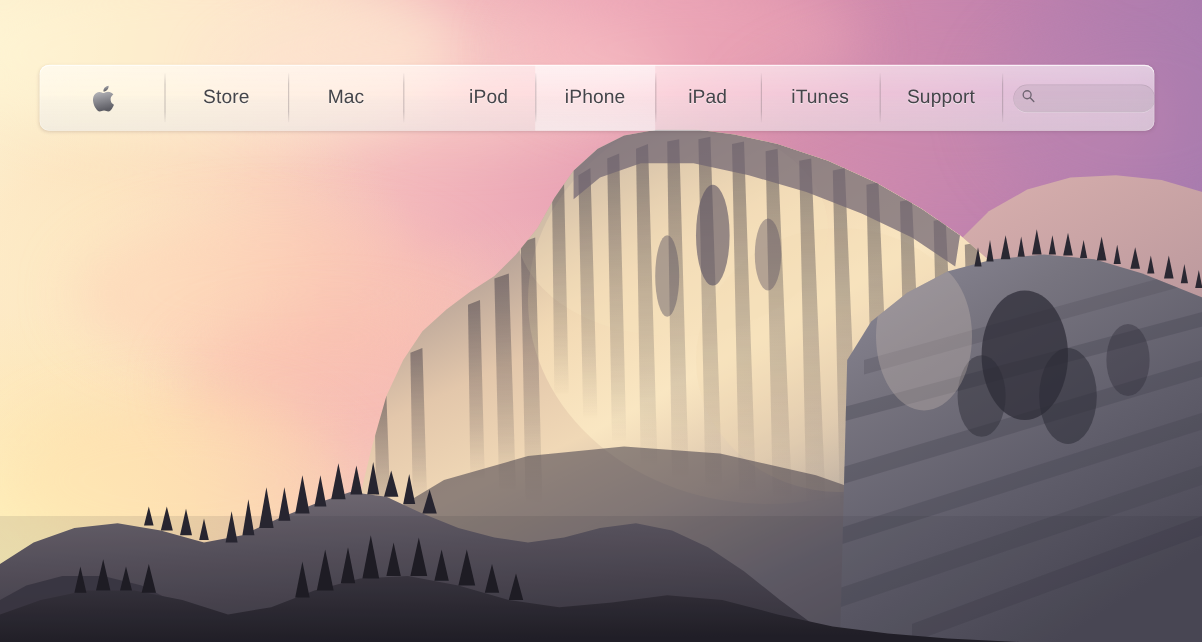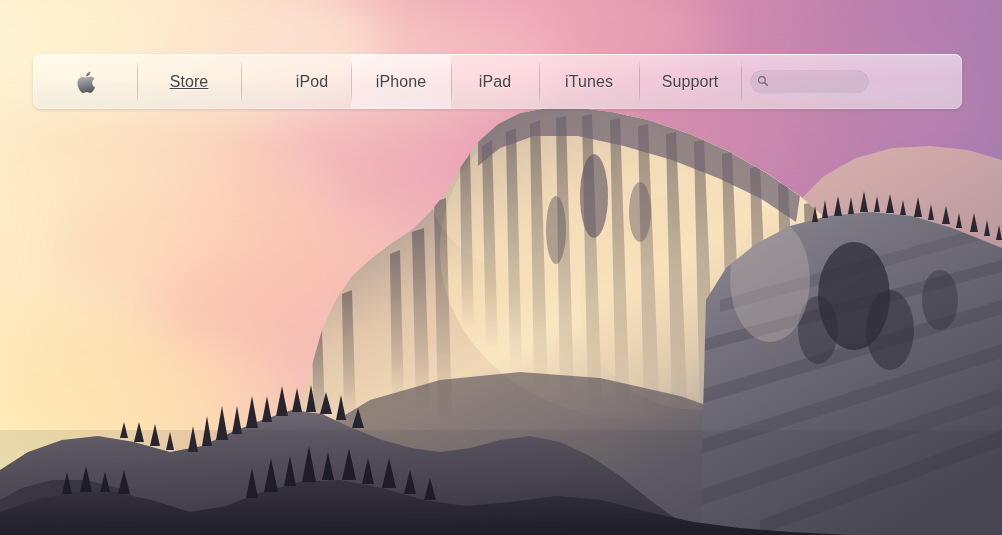--- a/index.html
+++ b/index.html
@@ -100,21 +100,21 @@
     left:0; top:7px; bottom:7px;
     width:1px;
     background:linear-gradient(to bottom,
        rgba(120,110,115,0.05) 0%,
        rgba(120,110,115,0.34) 22%,
        rgba(120,110,115,0.34) 78%,
        rgba(120,110,115,0.05) 100%);
   }
 
   .nav-item.apple { width:104px; }
-  .nav-item.store { width:104px;text-decoration:underline; }
+  .nav-item.store { width:104px; }
   .nav-item.mac   { width:96px;  }
   .nav-item.ipod  { width:98px;padding-left:44px;  }
   .nav-item.iphone{ width:100px; }
   .nav-item.ipad  { width:88px; }
   .nav-item.itunes{ width:100px;align-items:center; }
   .nav-item.support{width:102px;justify-content:center; }
   .nav-item.searchcell{ flex:1; justify-content:flex-start; padding-left:10px; }
 
   
   .nav-item.active {
@@ -406,20 +406,23 @@
           <path fill="url(#gApple)" d="M118.9,44.6c5.8-7.1,9.8-16.9,8.7-26.7c-8.4,0.3-18.6,5.6-24.6,12.6
                c-5.4,6.2-10.1,16.2-8.8,25.8C103.5,57,113,51.6,118.9,44.6z"></path>
         </svg>
       </span>
     </div>
 
     <div class="nav-item store">
       <span>Store</span>
     </div>
 
+    <div class="nav-item mac">
+      <span>Mac</span>
+    </div>
 
     <div class="nav-item ipod">
       <span>iPod</span>
     </div>
 
     <div class="nav-item iphone active">
       <span>iPhone</span>
     </div>
 
     <div class="nav-item ipad">

